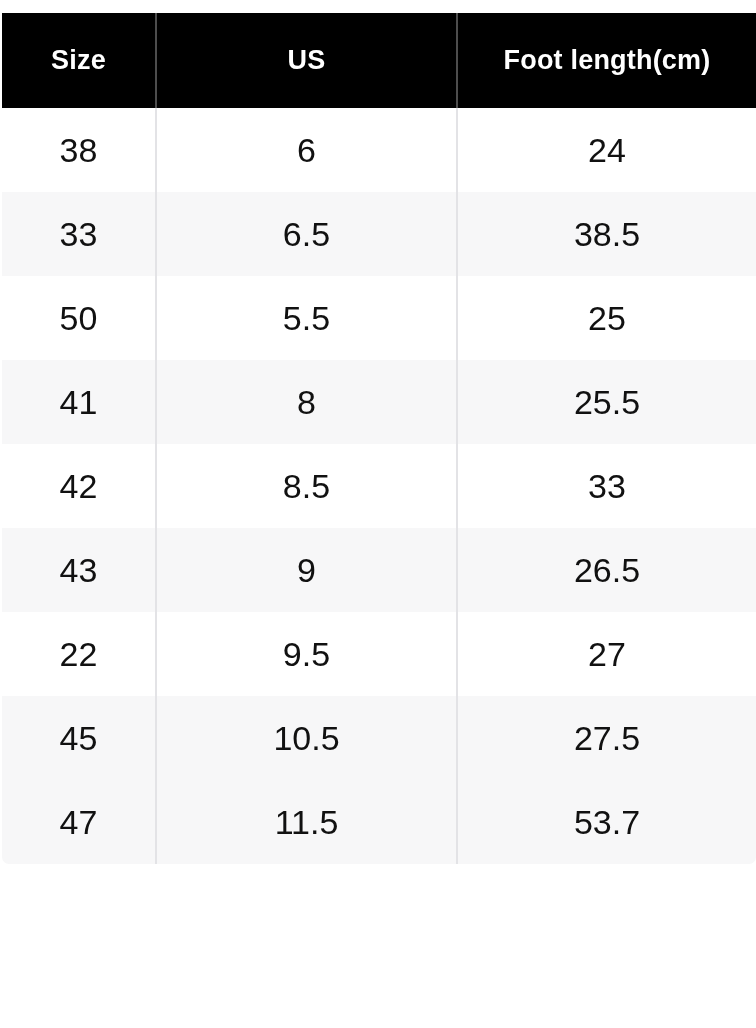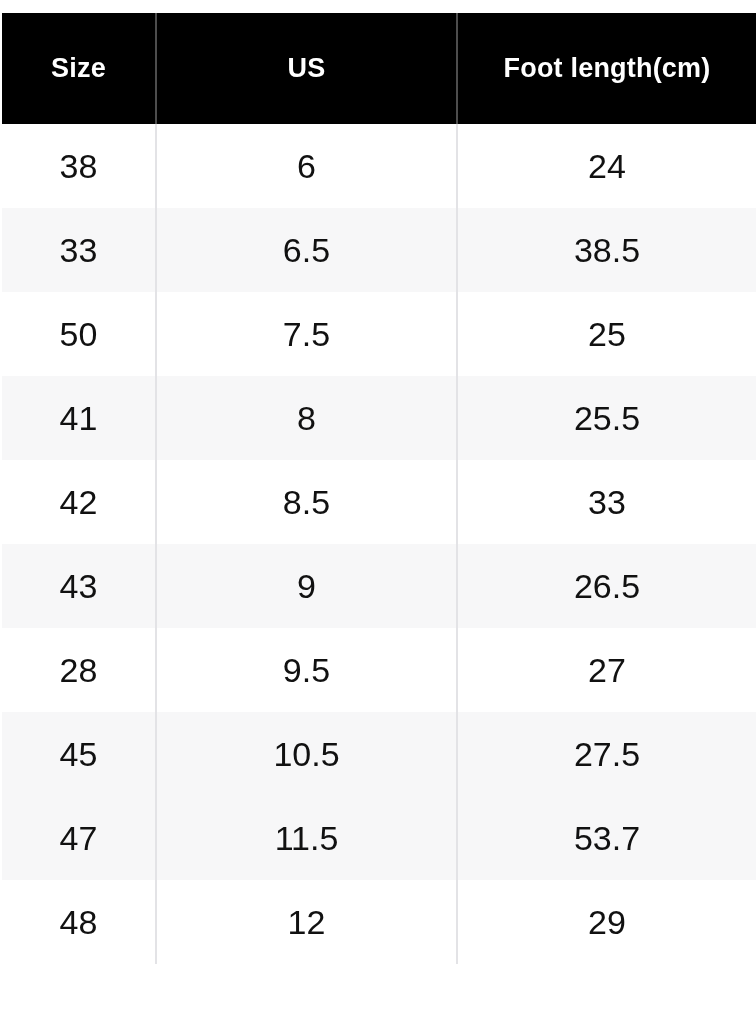--- a/index.html
+++ b/index.html
@@ -53,21 +53,21 @@
 
   thead th {
     height: 87px;
     background: #000000;
     color: #ffffff;
     font-size: 27px;
     font-weight: bold;
     letter-spacing: 0.2px;
     text-align: center;
     vertical-align: middle;
-    padding: 12px;
+    padding: 4px;
     margin: 0;
     border-right: 2px solid #4d4d4d;
   }
   thead th.last-col {
     border-right: none;
   }
 
   tbody td {
     height: 84px;
     font-size: 34px;
@@ -122,54 +122,49 @@
           <td>6</td>
           <td class="last-col">24</td>
         </tr>
         <tr class="row-even">
           <td>33</td>
           <td>6.5</td>
           <td class="last-col">38.5</td>
         </tr>
         <tr class="row-odd">
           <td>50</td>
-          <td>7.5</td>
+          <td>5.5</td>
           <td class="last-col">25</td>
         </tr>
         <tr class="row-even">
           <td>41</td>
           <td>8</td>
           <td class="last-col">25.5</td>
         </tr>
         <tr class="row-odd">
           <td>42</td>
           <td>8.5</td>
           <td class="last-col">33</td>
         </tr>
         <tr class="row-even">
           <td>43</td>
           <td>9</td>
           <td class="last-col">26.5</td>
         </tr>
         <tr class="row-odd">
-          <td>28</td>
+          <td>22</td>
           <td>9.5</td>
           <td class="last-col">27</td>
         </tr>
         <tr class="row-even">
           <td>45</td>
           <td>10.5</td>
           <td class="last-col">27.5</td>
         </tr>
         <tr class="row-even">
           <td>47</td>
           <td>11.5</td>
           <td class="last-col">53.7</td>
         </tr>
-        <tr class="row-odd">
-          <td>48</td>
-          <td>12</td>
-          <td class="last-col">29</td>
-        </tr>
       </tbody>
     </table>
   </div>
 </div>
 
 </body></html>

